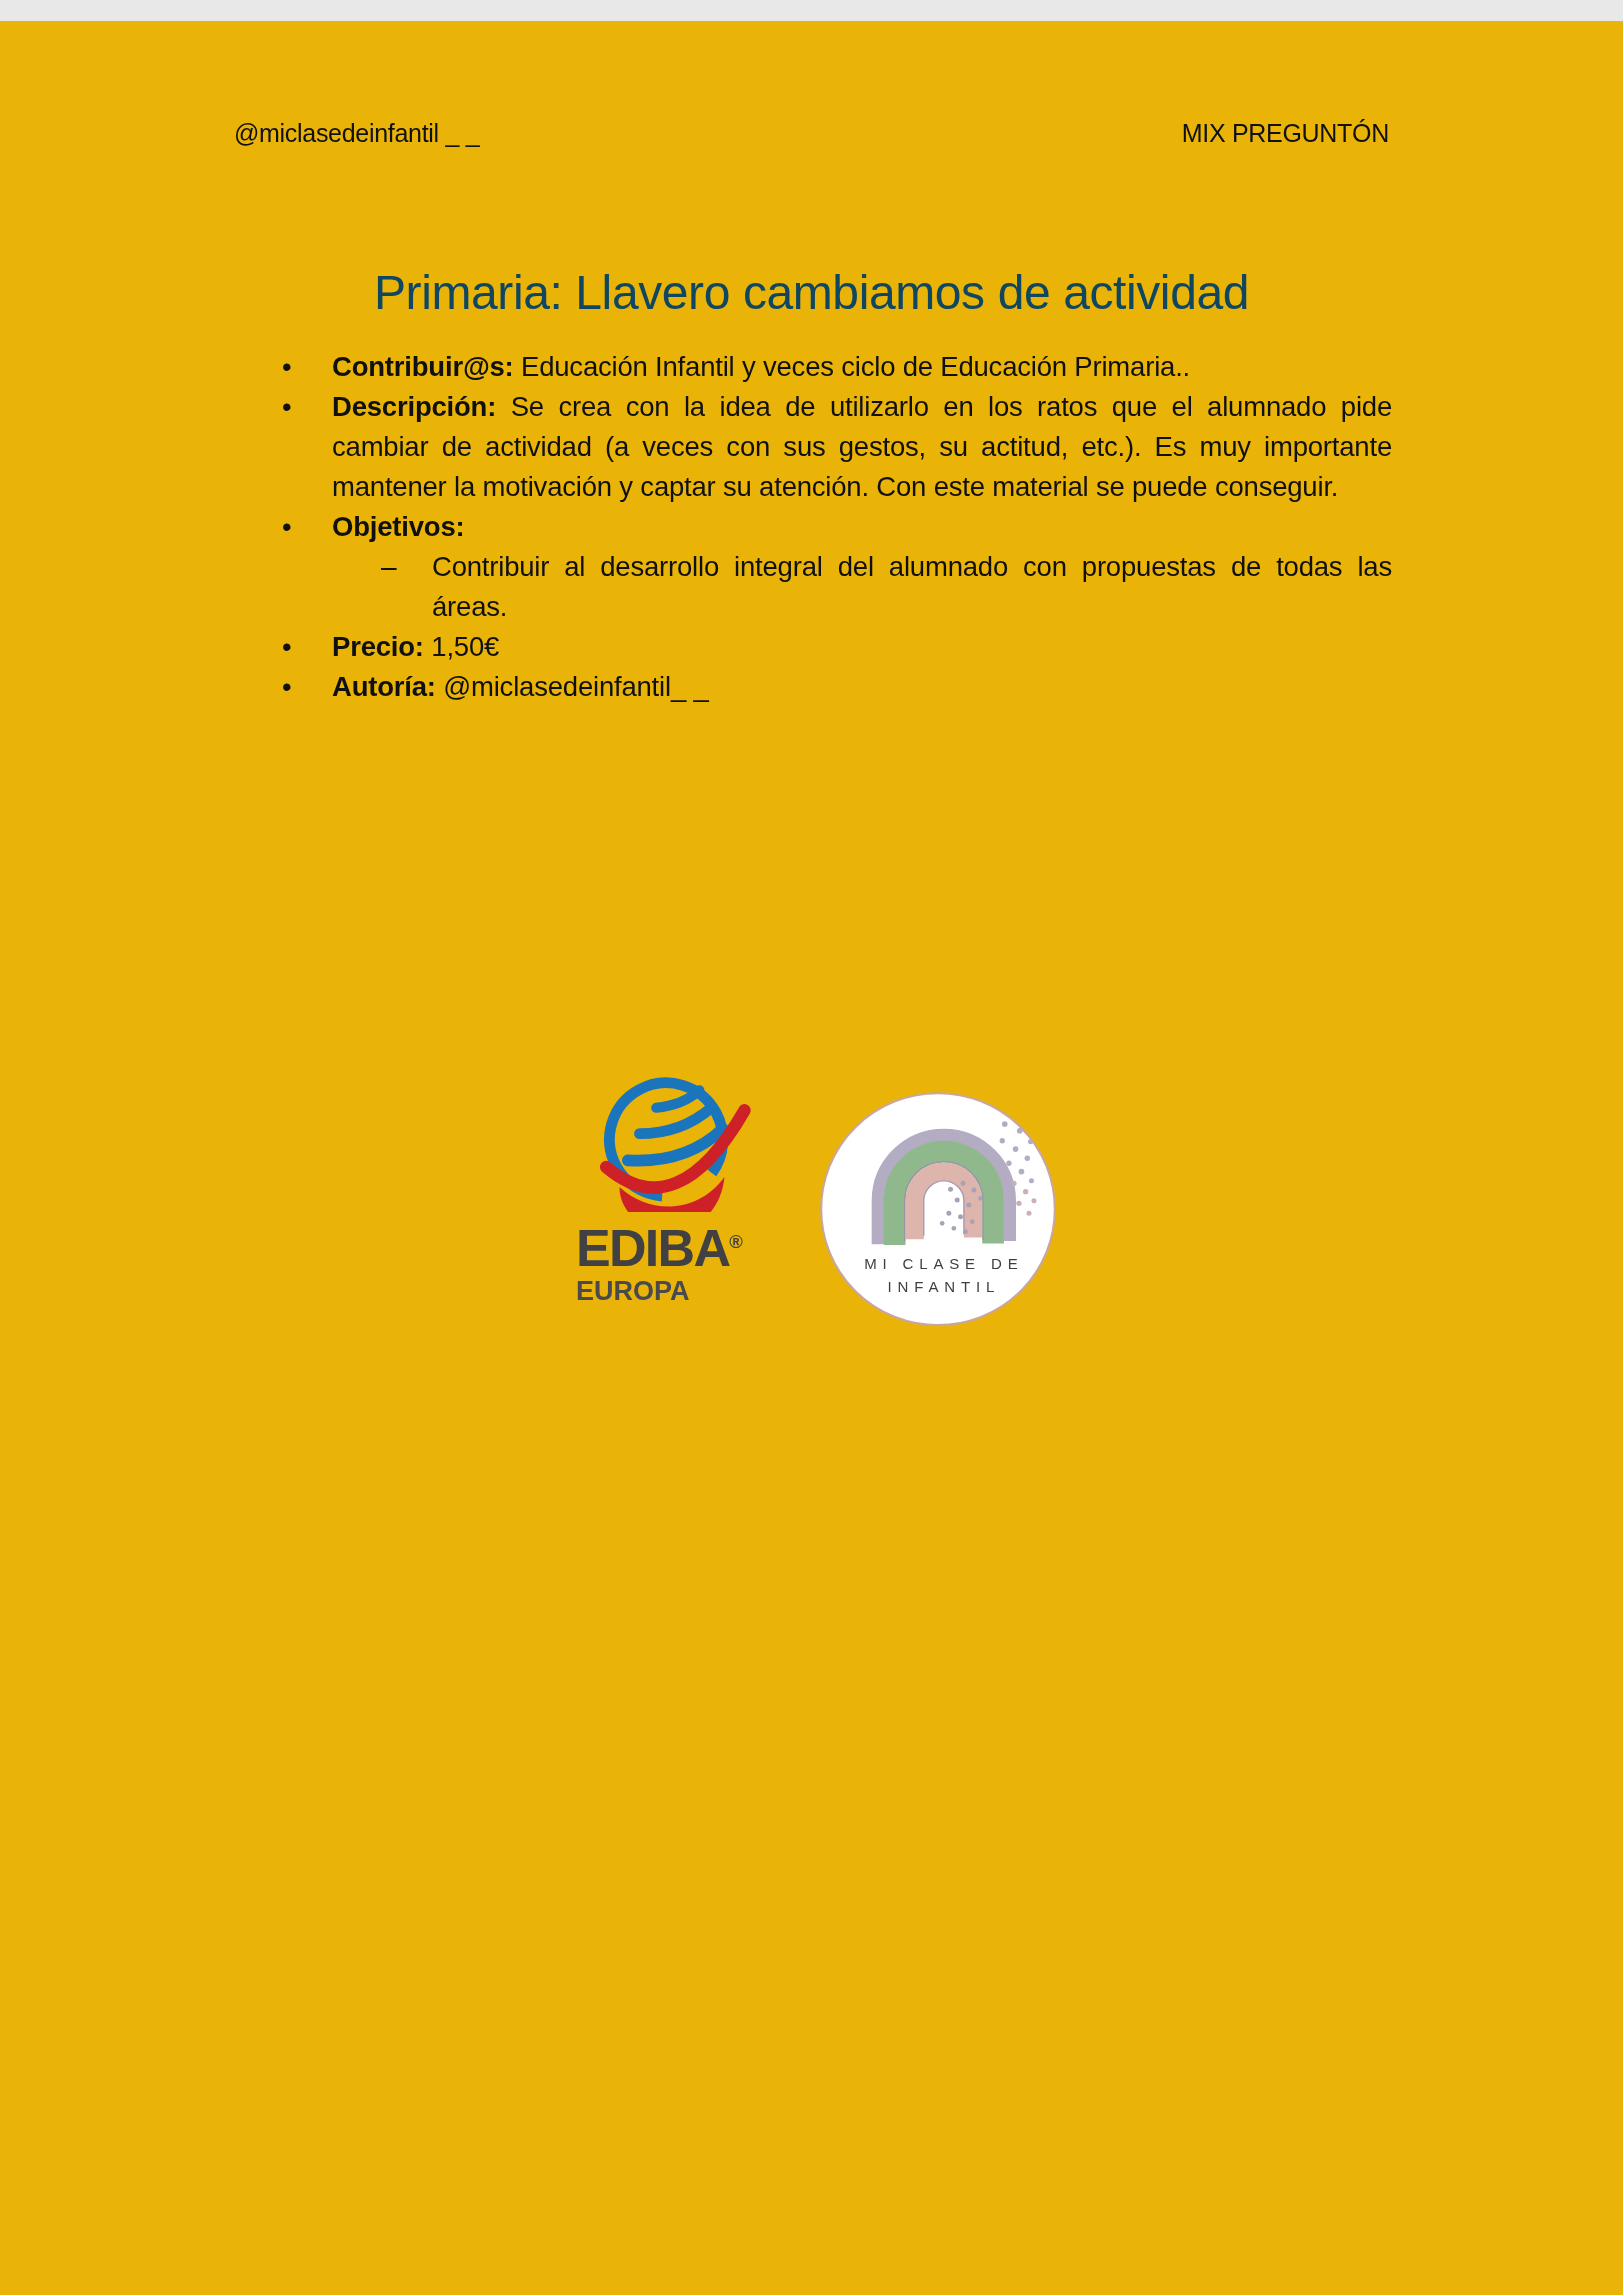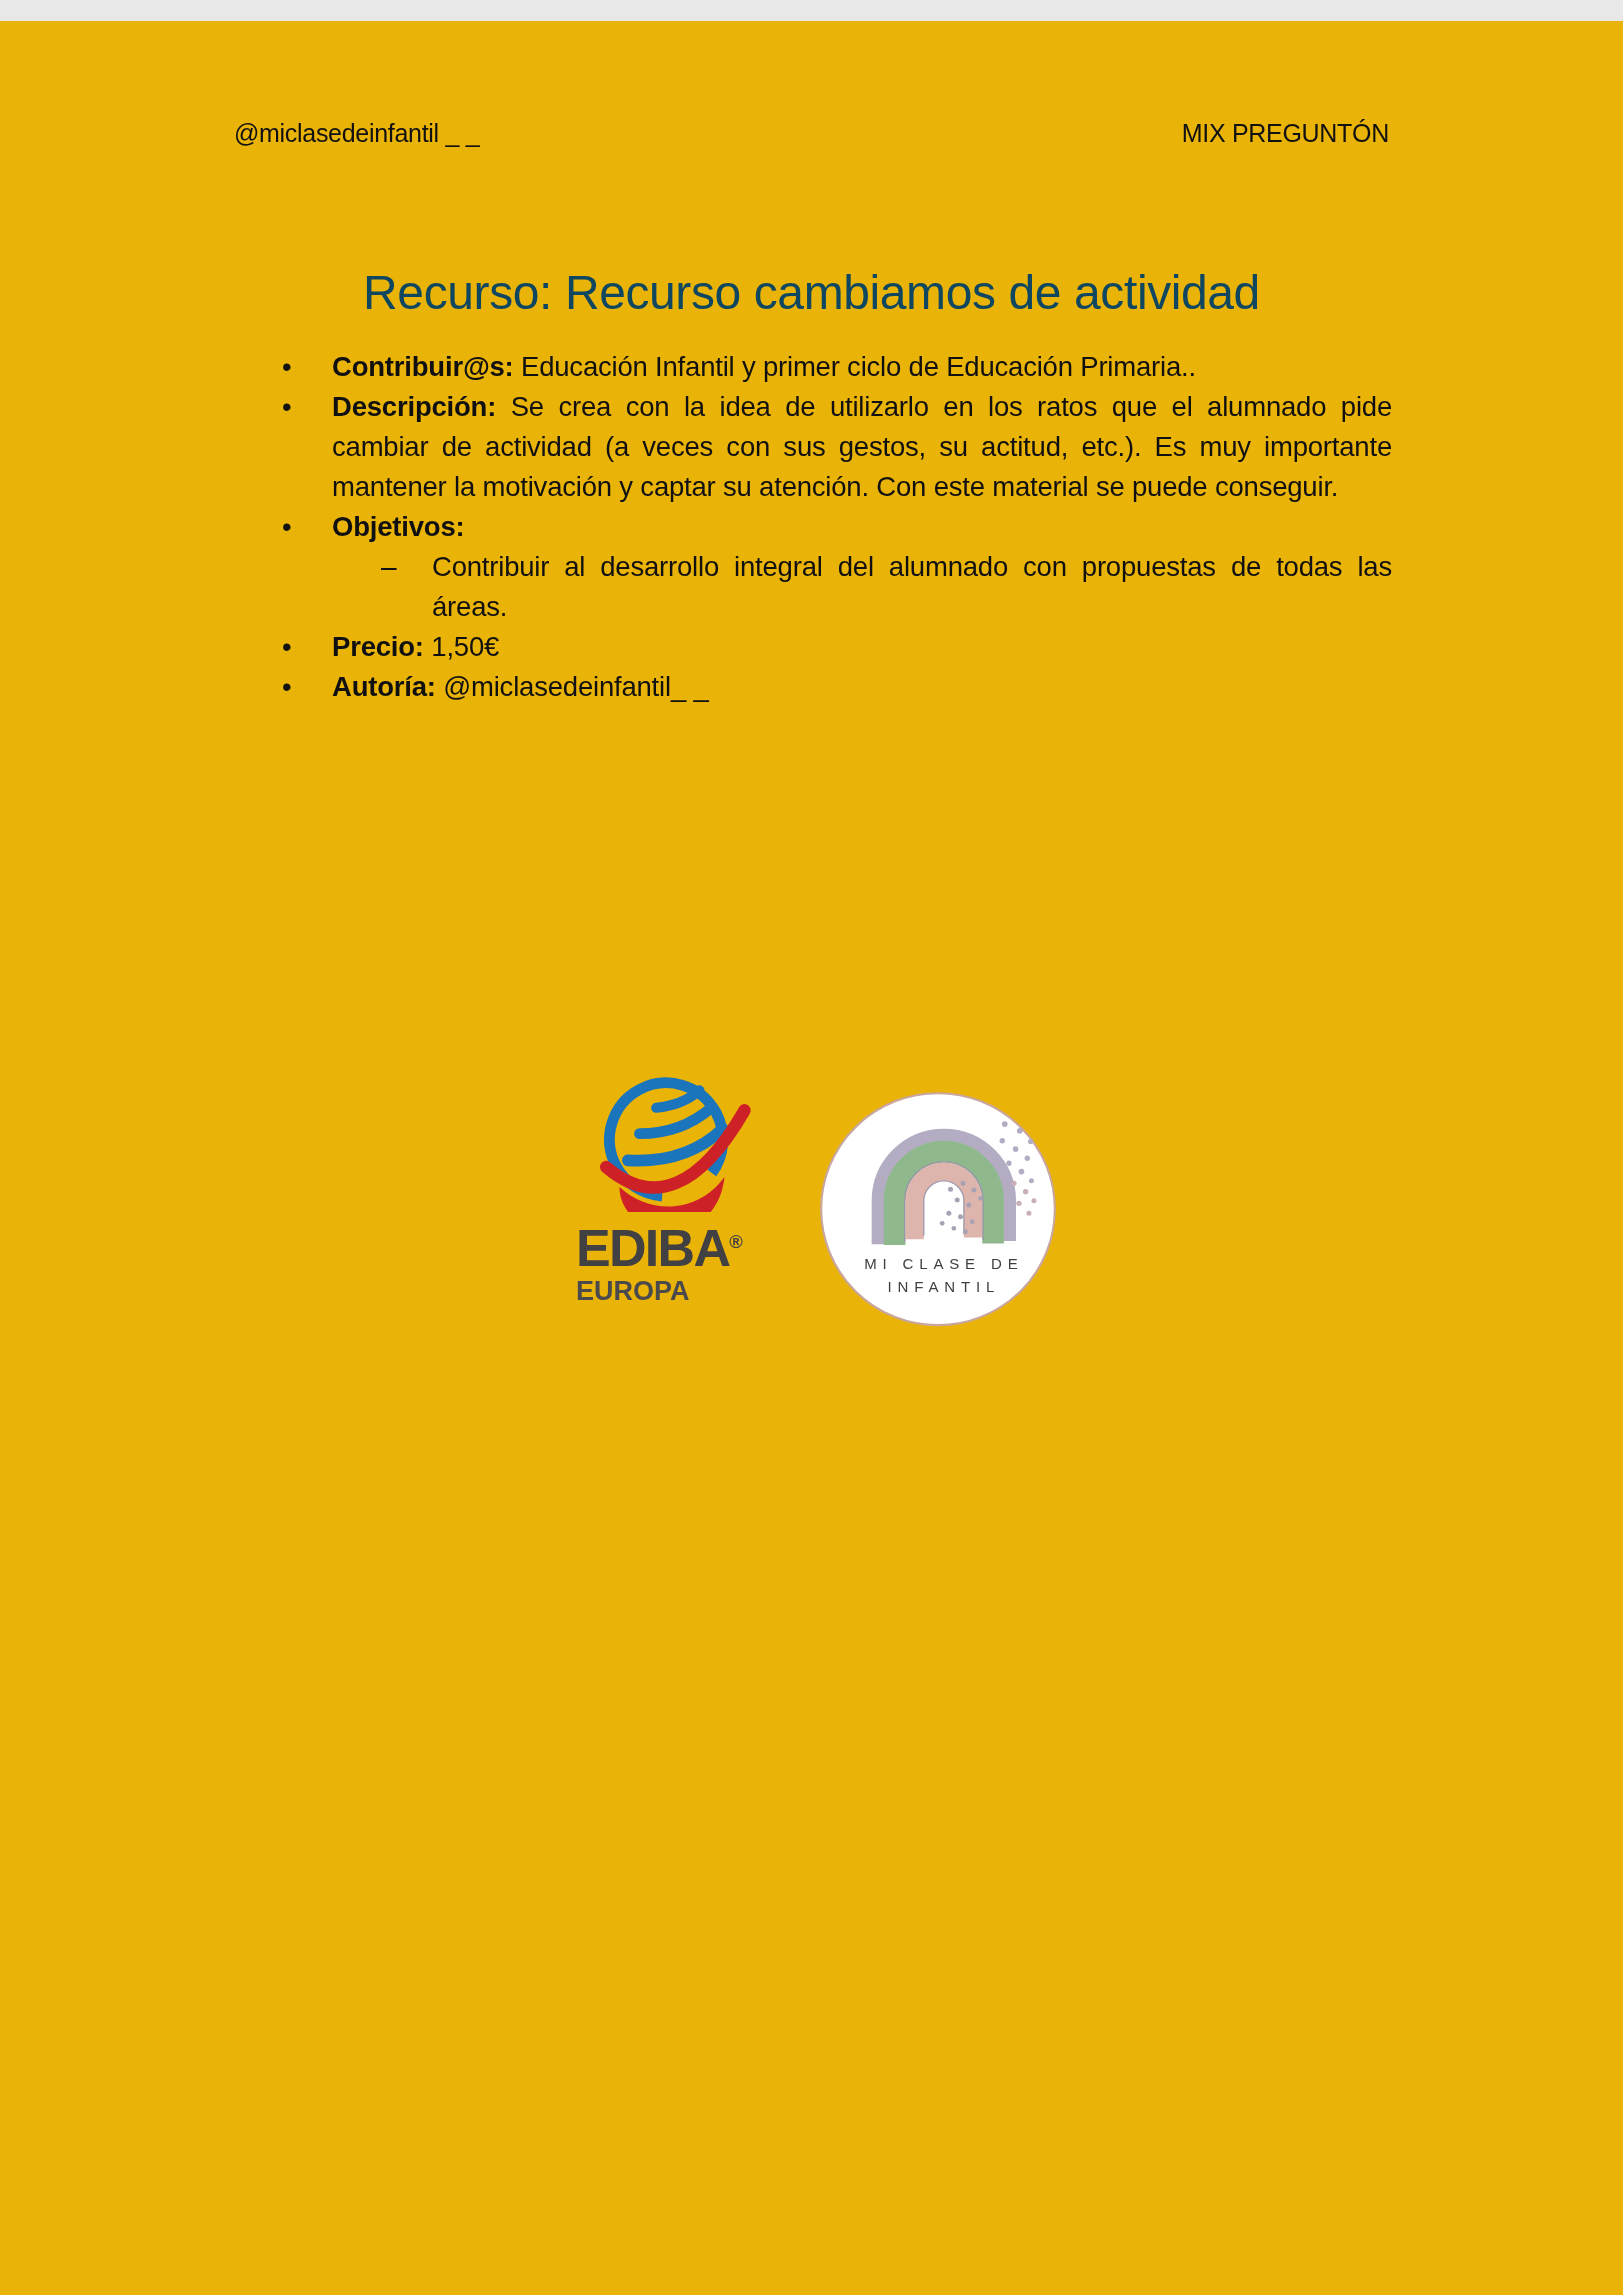--- a/index.html
+++ b/index.html
@@ -54,27 +54,27 @@
 </head>
 <body>
 
 <div class="page">
 
   <div class="hdr">
     <span>@miclasedeinfantil _ _</span>
     <span>MIX PREGUNTÓN</span>
   </div>
 
-  <div class="title" id="doc-title" style="color: rgb(15, 71, 97);">Recurso: Recurso cambiamos de actividad</div>
+  <div class="title" id="doc-title" style="color: rgb(15, 71, 97);">Primaria: Llavero cambiamos de actividad</div>
 
   <div class="doc">
 
     <div class="li">
       <span class="marker">•</span><span class="lbl">Contribuir@s:</span>
-      <span>Educación Infantil y primer ciclo de Educación Primaria..</span>
+      <span>Educación Infantil y veces ciclo de Educación Primaria..</span>
     </div>
 
     <div class="li">
       <span class="marker">•</span>
       <div class="para"><span class="lbl">Descripción:</span>
         <span>Se crea con la idea de utilizarlo en los ratos que el alumnado pide cambiar de actividad (a veces con sus gestos, su actitud, etc.). Es muy importante mantener la motivación y captar su atención. Con este material se puede conseguir.</span></div>
     </div>
 
     <div class="li">
       <span class="marker">•</span><span class="lbl">Objetivos:</span>

